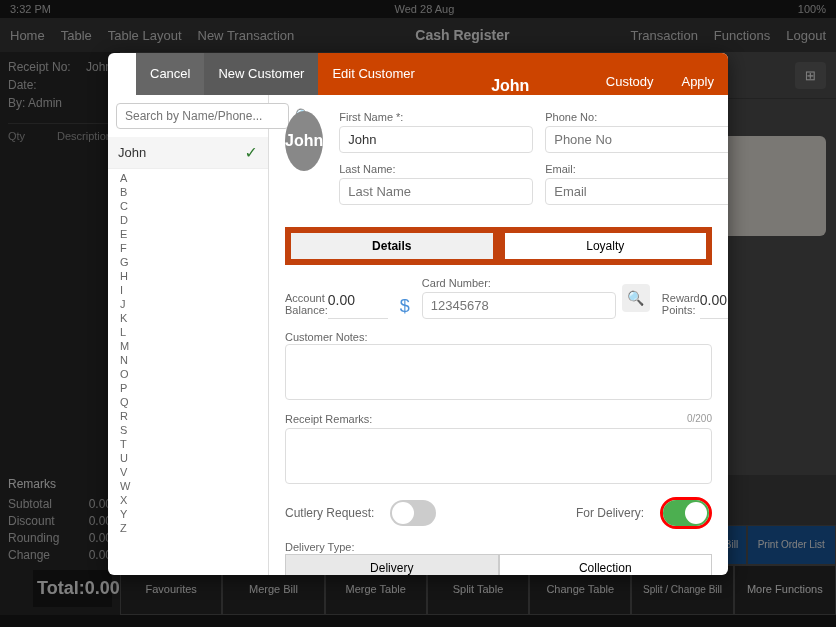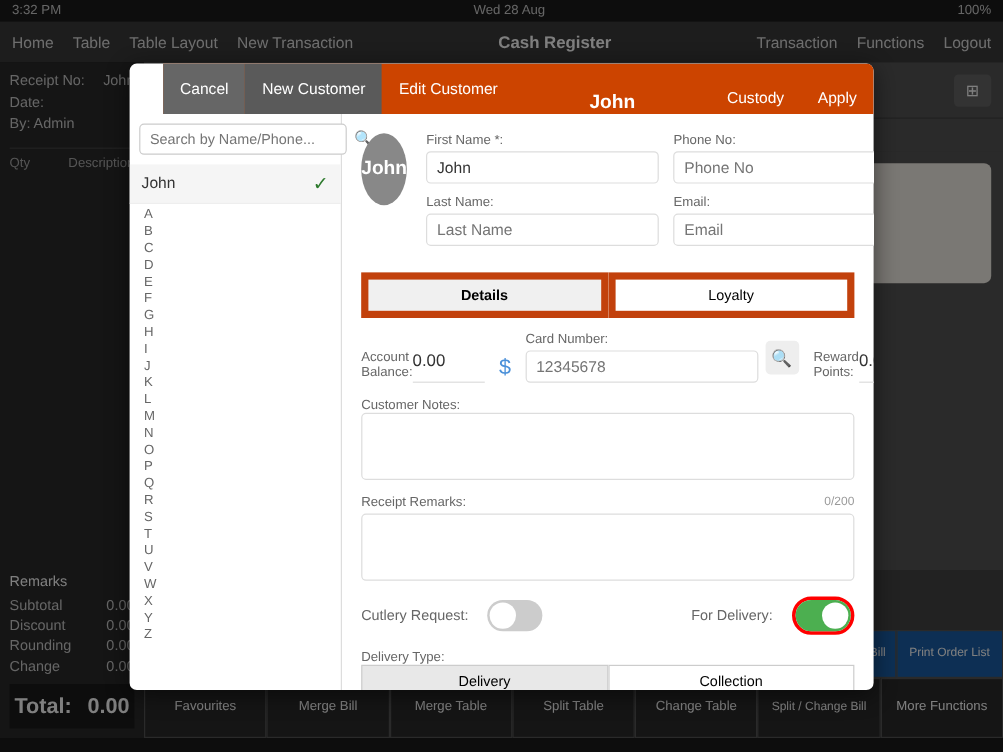--- a/index.html
+++ b/index.html
@@ -253,21 +253,21 @@
       font-size: 13px;
       cursor: pointer;
     }
 
     
     .modal-body {
       display: flex;
       height: 480px;
     }
     .modal-left {
-      width: 177px;
+      width: 161px;
       border-right: 1px solid #ddd;
       display: flex;
       flex-direction: column;
     }
     .search-box {
       padding: 8px;
       display: flex;
       align-items: center;
       gap: 6px;
     }
@@ -504,21 +504,21 @@
         <span>0.00</span>
       </div>
       <div class="remarks-row">
         <span>Rounding</span>
         <span>0.00</span>
       </div>
       <div class="remarks-row">
         <span>Change</span>
         <span>0.00</span>
       </div>
-      <div class="total-row" style="display:flex; justify-content:space-between;">
+      <div class="total-row" style="display:flex; justify-content:space-between;margin-left:25px;">
         <span class="total-label">Total:</span>
         <span class="total-value">0.00</span>
       </div>
     </div>
   </div>
 
   <div class="content-area">
 
     <div class="content-header">
       <button class="btn-back">Back</button>

